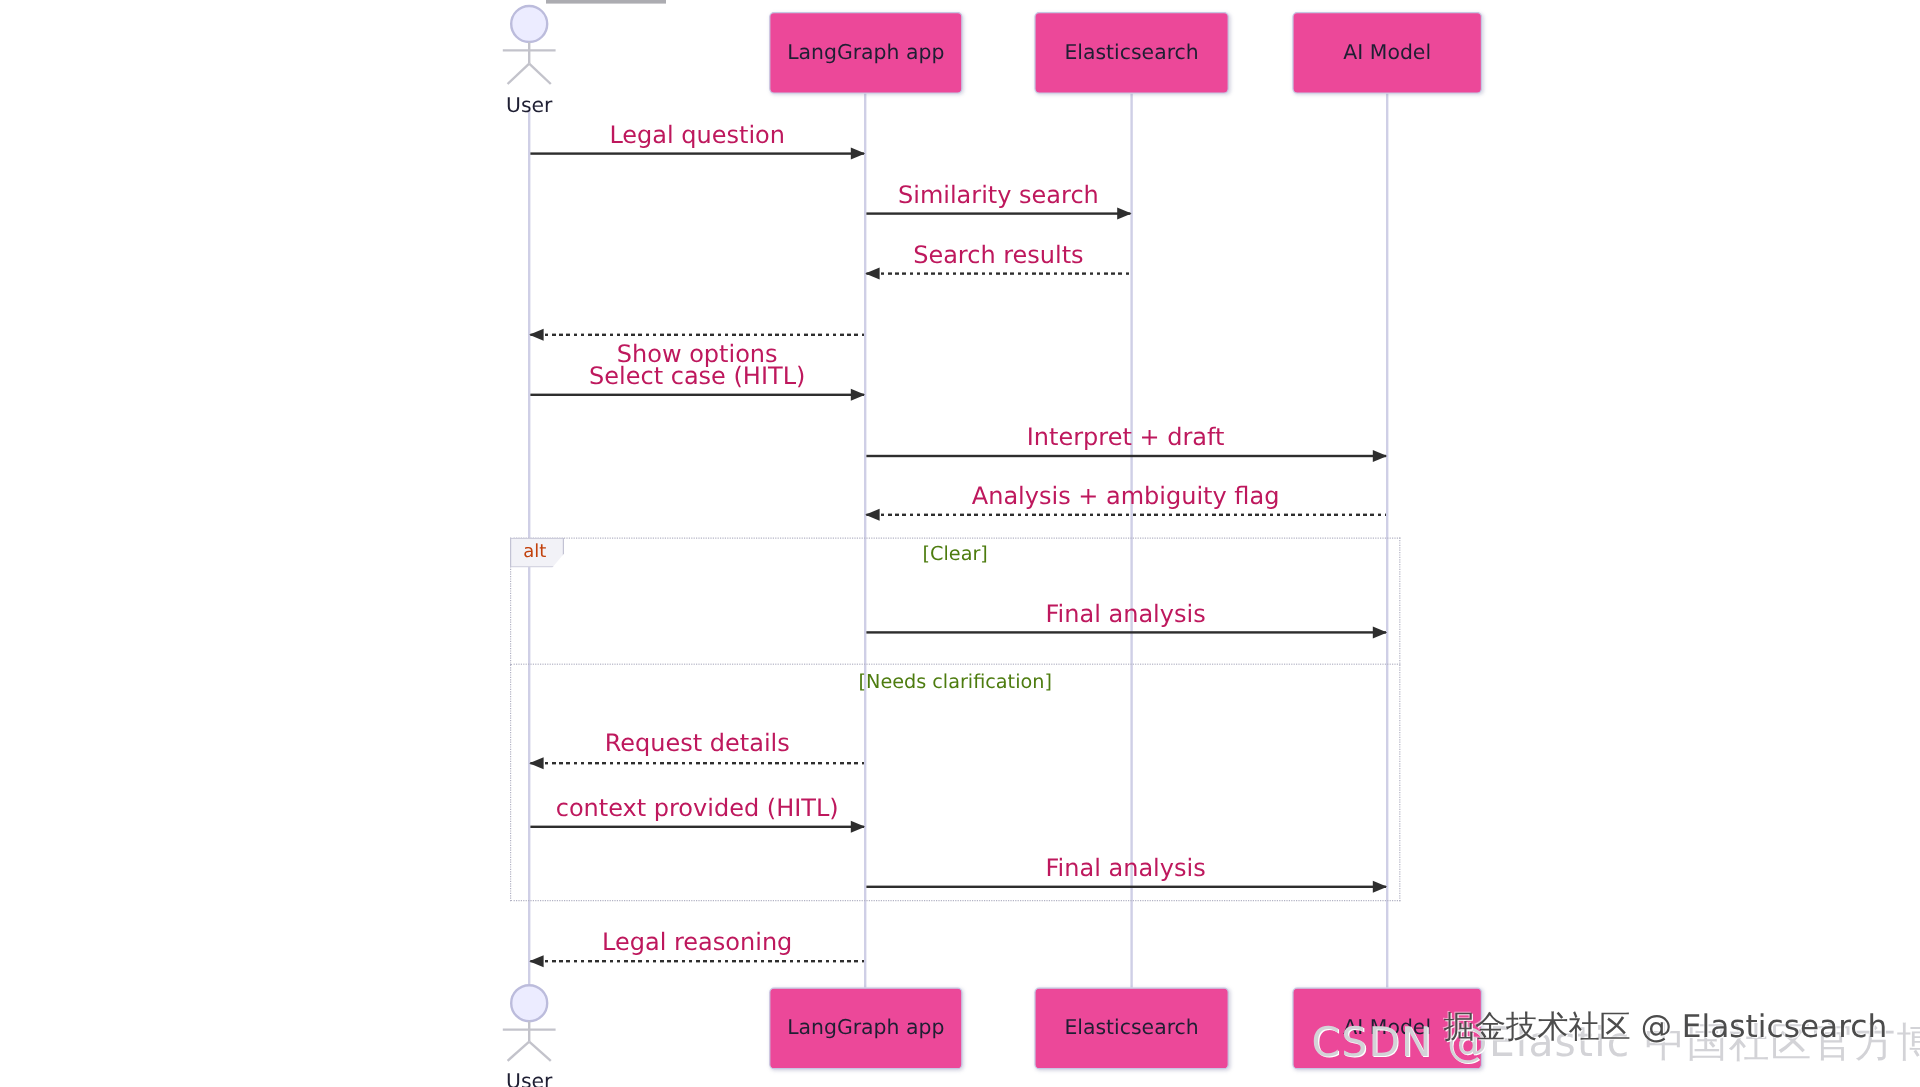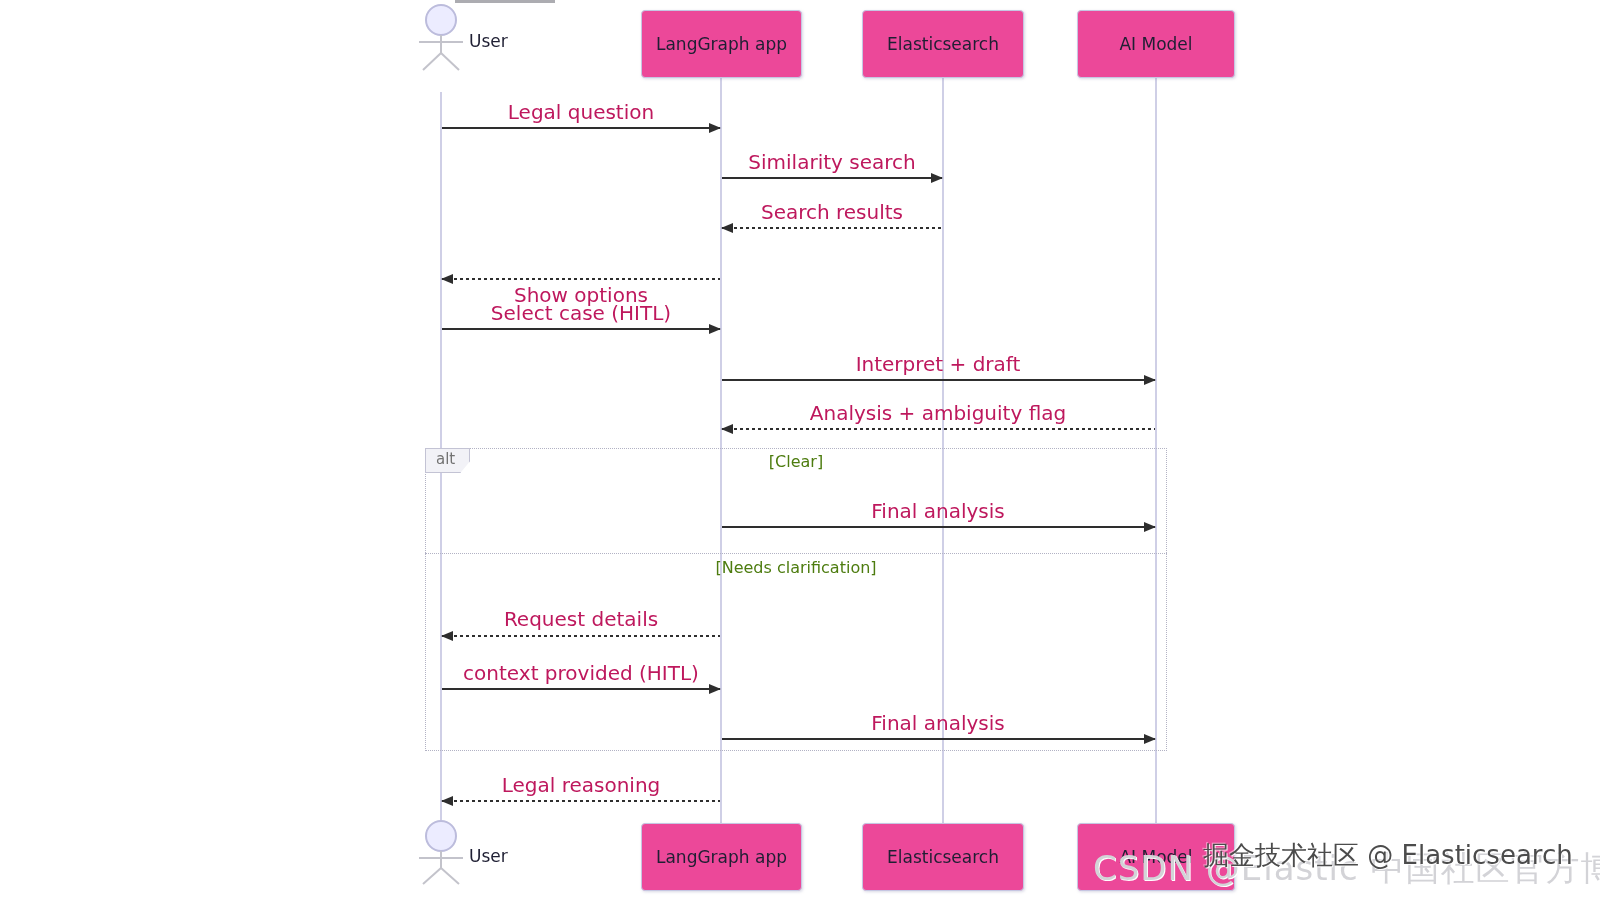--- a/index.html
+++ b/index.html
@@ -12,38 +12,38 @@
   .stage { position:absolute; inset:0; background:#fff; }
 
   .lifeline { position:absolute; width:2px; background:#cfcfe6; }
 
   .actor-box {
     position:absolute; background:#ec4899; border:1px solid #c6c6e2;
     border-radius:4px; display:flex; align-items:center; justify-content:center;
     font-size:17px; color:#1f1f33; box-shadow:1px 1px 3px rgba(120,120,160,.28);
   }
 
-  .actor-figure { position:absolute; width:56px; display:flex; flex-direction:row; align-items:center; }
+  .actor-figure { position:absolute; width:56px; display:flex; flex-direction:column; align-items:center; }
   .actor-figure .actor-name { font-size:17px; color:#1f1f33; margin-top:1px; }
 
   .msg-label { position:absolute; width:300px; text-align:center; font-size:20px; color:#be185d; }
 
   .arrow { position:absolute; height:2px; }
   .arrow .line { position:absolute; left:0; right:0; top:0; bottom:0; }
   .arrow.solid .line { background:#2e2e2e; }
   .arrow.dashed .line { background-image:repeating-linear-gradient(to right,#2e2e2e 0 3px,transparent 3px 6px); }
   .head { position:absolute; top:-4px; width:0; height:0; border-top:5px solid transparent; border-bottom:5px solid transparent; }
   .head-right { right:-1px; border-left:12px solid #2e2e2e; }
   .head-left  { left:-1px;  border-right:12px solid #2e2e2e; }
 
   .alt-frame { position:absolute; border:1.5px dotted #b2b2c4; }
   .alt-divider { position:absolute; left:-1px; right:-1px; border-top:1.5px dotted #b2b2c4; }
   .alt-tag {
     position:absolute; left:-1px; top:-1px; background:#f2f2f7; border:1px solid #c3c3d4;
-    font-size:15px; color:#737373; padding:1px 14px 4px 10px;
+    font-size:15px; color:#c2410c; padding:1px 14px 4px 10px;
     clip-path:polygon(0 0,100% 0,100% 52%,78% 100%,0 100%);
   }
   .guard { position:absolute; left:425px; width:742px; text-align:center; font-size:16px; color:#4d7c0f; }
 
   .wm-light {
     position:absolute; left:1093px; top:846px; font-size:34px; color:#d3d3d7;
     text-shadow:1px 1px 0 #ffffff; white-space:nowrap; letter-spacing:1px; z-index:5;
   }
   .wm-dark {
     position:absolute; left:1203px; top:838px; font-size:26px; color:#4c4c4c;

